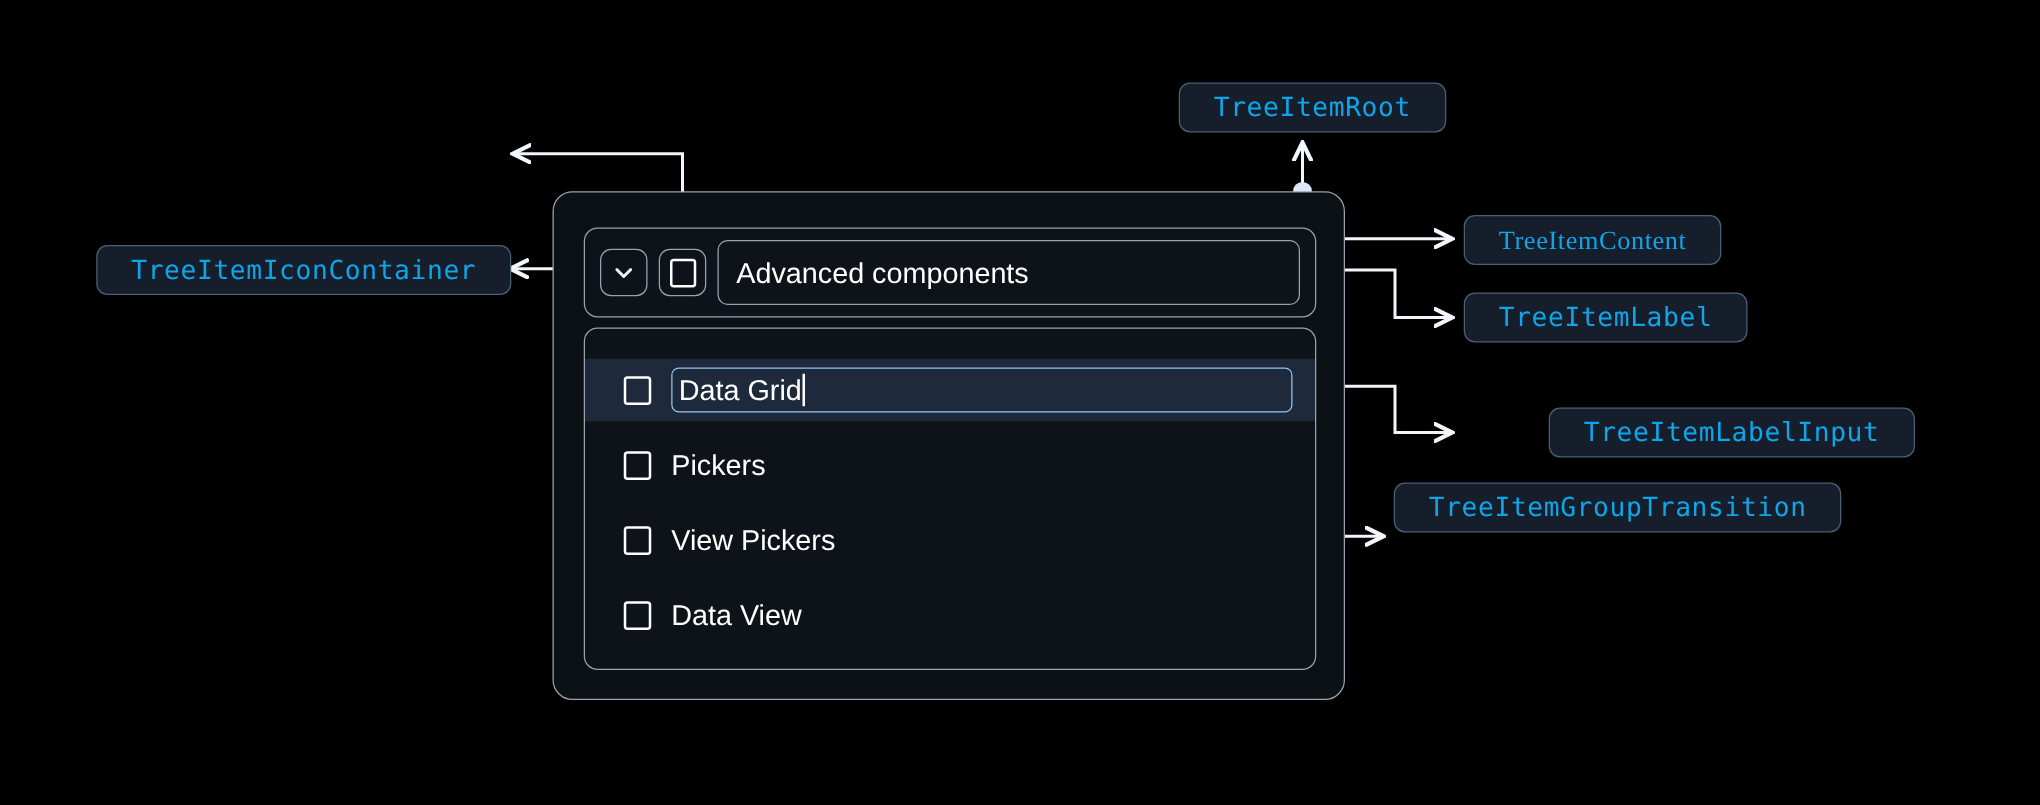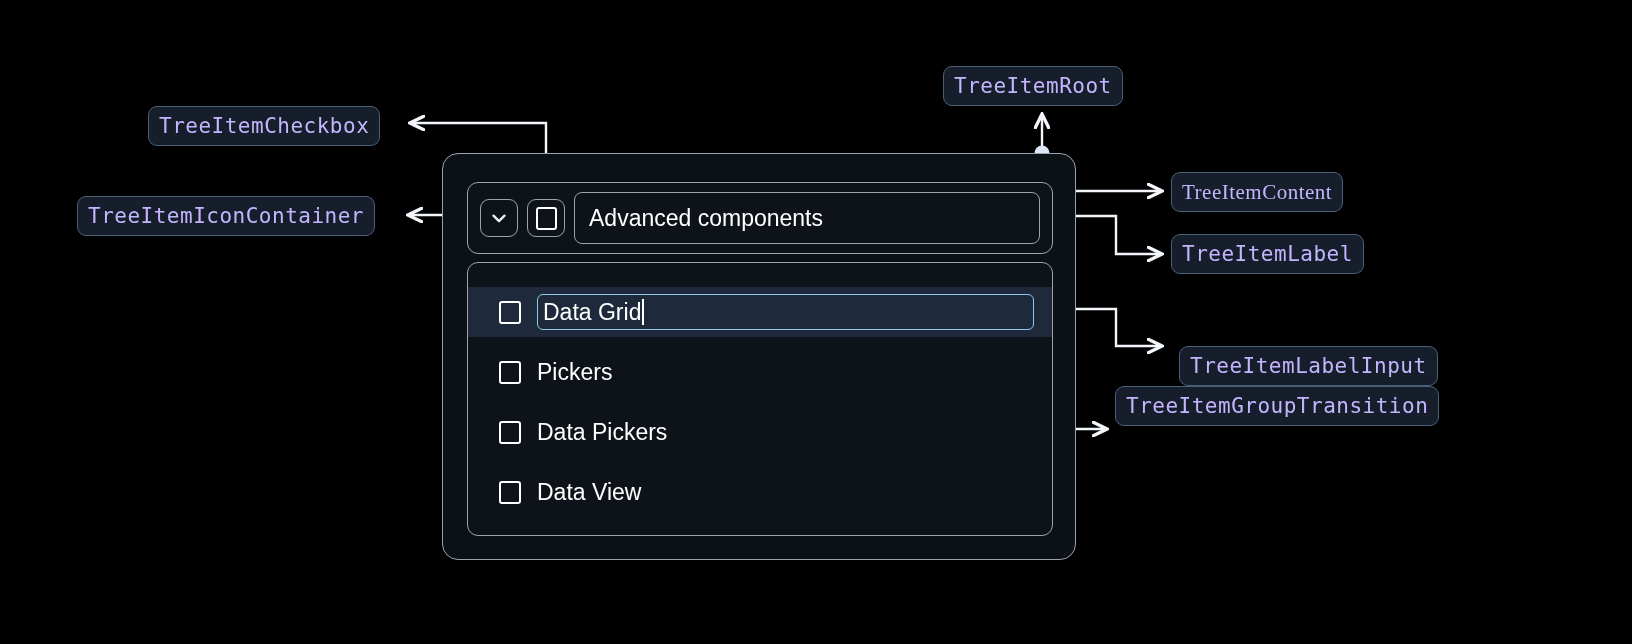--- a/index.html
+++ b/index.html
@@ -19,26 +19,26 @@
 
   
   .chip {
     position: absolute;
     display: flex;
     align-items: center;
     justify-content: center;
     background: #161e2b;
     border: 1px solid #4a6075;
     border-radius: 9px;
-    color: #c4b5fd;
+    color: #0ea5e9;
     font-family: "DejaVu Sans Mono", monospace;
     font-size: 21px;
     letter-spacing: 0.5px;
     white-space: nowrap;
-    padding: 0 10px;
+    padding: 0 27px;
     height: 40px;
     text-align: right;
   }
 
   
   #wires {
     position: absolute;
     left: 0; top: 0;
     width: 1632px;
     height: 644px;
@@ -208,41 +208,38 @@
       <circle cx="546" cy="196" r="7.5"></circle>
       <circle cx="479" cy="215" r="7.5"></circle>
       <circle cx="1042" cy="153" r="7.5"></circle>
       <circle cx="1054" cy="191" r="7.5"></circle>
       <circle cx="1042" cy="216" r="7.5"></circle>
       <circle cx="1042" cy="309" r="7.5"></circle>
       <circle cx="1053" cy="429" r="7.5"></circle>
     </g>
   </svg>
 
-  <div class="chip" style="left:148px; top:106px;">
-    <span>TreeItemCheckbox</span>
-  </div>
 
   <div class="chip" style="left:77px; top:196px;">
     <span>TreeItemIconContainer</span>
   </div>
 
   <div class="chip" style="left:943px; top:66px;">
     <span>TreeItemRoot</span>
   </div>
 
   <div class="chip" style="left:1171px; top:172px;font-family:Liberation Serif, serif;">
     <span>TreeItemContent</span>
   </div>
 
   <div class="chip" style="left:1171px; top:234px;">
     <span>TreeItemLabel</span>
   </div>
 
-  <div class="chip" style="left:1179px; top:326px;margin-top:20px;">
+  <div class="chip" style="left:1239px; top:326px;">
     <span>TreeItemLabelInput</span>
   </div>
 
   <div class="chip" style="left:1115px; top:386px;">
     <span>TreeItemGroupTransition</span>
   </div>
 
   <div class="tree-root">
 
     <div class="tree-content">
@@ -272,21 +269,21 @@
         </span>
       </div>
 
       <div class="tree-item">
         <span class="item-cbx"></span>
         <span class="item-text">Pickers</span>
       </div>
 
       <div class="tree-item">
         <span class="item-cbx"></span>
-        <span class="item-text">Data Pickers</span>
+        <span class="item-text">View Pickers</span>
       </div>
 
       <div class="tree-item">
         <span class="item-cbx"></span>
         <span class="item-text">Data View</span>
       </div>
 
     </div>
   </div>
 

